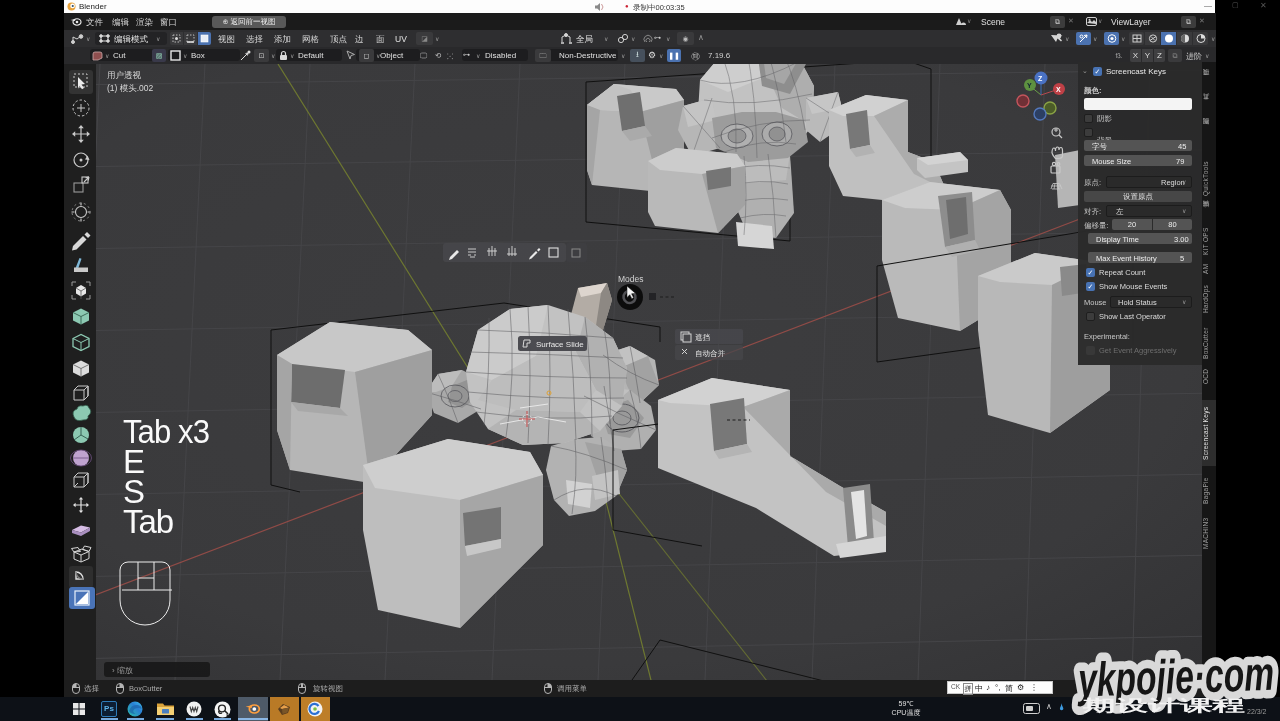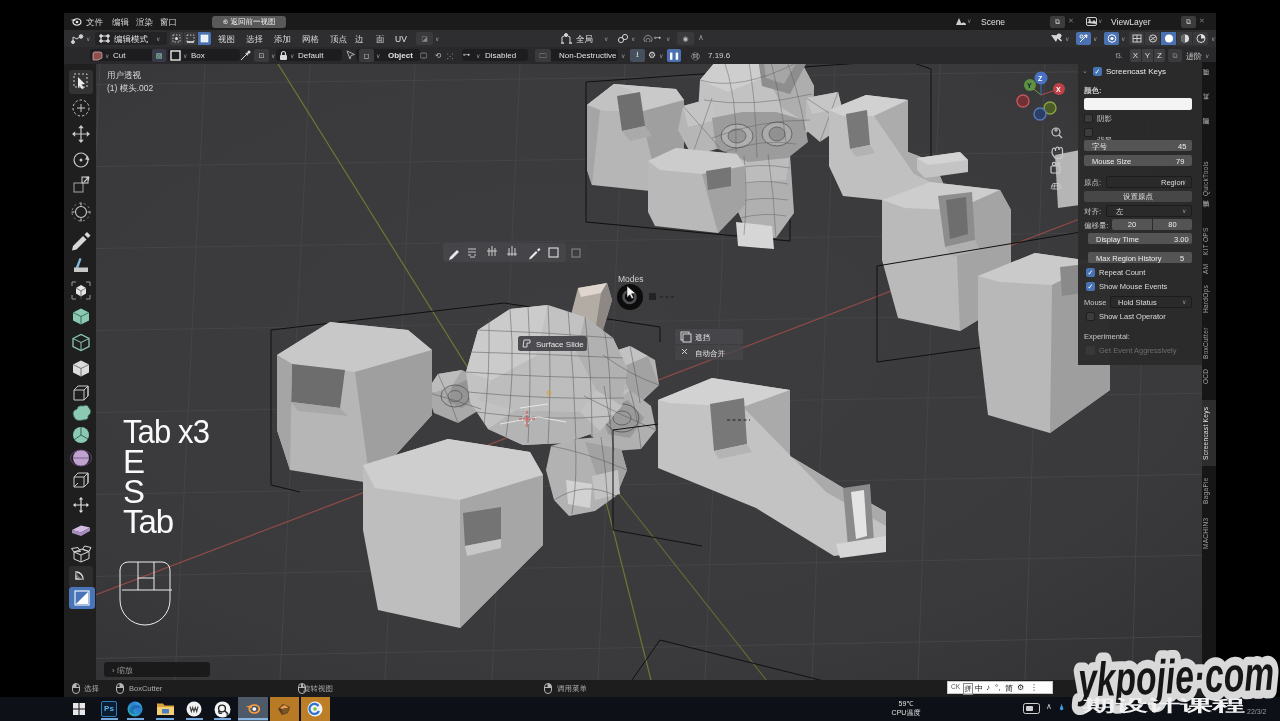--- a/index.html
+++ b/index.html
@@ -327,20 +327,37 @@
       <path d="M1052,153 q0,-5 2,-5 q1.5,0 1.5,3 q0,-4 2,-4 q1.5,0 1.5,3 q0,-2.5 2,-2.5 q1.5,0 1.5,3 l0,5 q0,3 -4,3 l-3,0 q-3,-3.5 -3.5,-5.5"></path>
       <rect x="1051" y="166" width="9" height="7" rx="1"></rect>
       <circle cx="1054" cy="164" r="1.6"></circle>
         <circle cx="1058.5" cy="164" r="1.3"></circle>
       <path d="M1051,186 l10,0 M1052,189 l8,0 M1053,183.5 l6,0 M1053,183.5 l-2,5.5 M1059.5,183.5 l2.5,5.5 M1055,183.5 l-1,5.5 M1057.5,183.5 l1,5.5" stroke-width="0.8"></path>
     </g>
 
     <rect x="104" y="662" width="106" height="15" rx="3" fill="#191919" opacity="0.95"></rect>
     <text x="112" y="673" font-size="8" fill="#9a9a9a">›  缩放</text>
   </svg>
+  <div id="titlebar" class="abs">
+    <svg class="abs" style="left:3px;top:2px;" width="9" height="9" viewBox="0 0 10 10">
+      <circle cx="5" cy="5" r="4.5" fill="#e8a33d"></circle>
+        <circle cx="6.2" cy="4.4" r="2.6" fill="#fff"></circle>
+        <circle cx="6.4" cy="4.4" r="1.2" fill="#2a4a66"></circle>
+    </svg>
+    <span class="abs" style="left:15px;top:2px;">Blender</span>
+    <svg class="abs" style="left:530px;top:1.5px;" width="11" height="10" viewBox="0 0 11 10">
+        <path d="M1,3.5 h2.2 L6,1 v8 L3.2,6.5 H1 z" fill="#8a8a8a"></path>
+        <path d="M7.5,2 q3,3 0,6" stroke="#c99" fill="none"></path>
+      </svg>
+    <span class="abs" style="left:561px;top:2.5px;color:#c23;font-size:6px;">●</span>
+    <span class="abs" style="left:569px;top:2.5px;color:#333;font-size:7.5px;">录制中00:03:35</span>
+    <span class="abs" style="left:1140px;top:1px;color:#555;">—</span>
+    <span class="abs" style="left:1168px;top:1px;color:#555;font-size:7px;">▢</span>
+    <span class="abs" style="left:1196px;top:1px;color:#555;">✕</span>
+  </div>
   <div id="menurow" class="abs">
     <svg class="abs" style="left:6px;top:3.5px;" width="12" height="10" viewBox="0 0 24 20" fill="#e8e8e8">
       <ellipse cx="14" cy="10" rx="8" ry="6.5" fill="none" stroke="#e8e8e8" stroke-width="2.4"></ellipse>
       <circle cx="14" cy="10" r="2.6"></circle>
         <path d="M1,6 L11,4 10,8 z"></path>
     </svg>
     <span class="mitem" style="left:22px;">文件</span>
     <span class="mitem" style="left:48px;">编辑</span>
     <span class="mitem" style="left:72px;">渲染</span>
     <span class="mitem" style="left:96px;">窗口</span>
@@ -498,21 +515,21 @@
         <rect x="1" y="5" width="7" height="5" rx="1"></rect>
         <path d="M2.5,5 V3.5 a2,2 0 0 1 4,0 V5" fill="none" stroke="#d8d8d8" stroke-width="1.2"></path>
       </svg>
     <span class="abs" style="left:226px;top:4.5px;color:#999;font-size:6px;">∨</span>
     <span class="abs" style="left:234px;top:3.5px;color:#e0e0e0;">Default</span>
     <svg class="abs" style="left:281px;top:3px;" width="11" height="11" viewBox="0 0 11 11">
         <path d="M2,1 l3,8 1,-3.5 3.5,-1 z" fill="none" stroke="#aaa"></path>
       </svg>
     <span class="abs" style="left:295px;top:1.5px;width:15px;height:13px;background:#3a3a3c;border-radius:2px;color:#ddd;font-size:7px;text-align:center;line-height:13px;">◻</span>
     <span class="abs" style="left:312px;top:4.5px;color:#999;font-size:6px;">∨</span>
-    <span class="abs" style="left:324px;top:3.5px;color:#e0e0e0;font-weight:bold;">Object</span>
+    <span class="abs" style="left:316px;top:3.5px;color:#e0e0e0;">Object</span>
     <span class="abs" style="left:356px;top:3.5px;color:#bbb;font-size:7.5px;">🖵</span>
     <span class="abs" style="left:371px;top:3.5px;color:#bbb;font-size:7.5px;">⟲</span>
     <span class="abs" style="left:383px;top:3.5px;color:#bbb;font-size:7.5px;">⁙</span>
     <span class="abs" style="left:399px;top:3.5px;color:#ccc;font-size:7px;">⊶</span>
     <span class="abs" style="left:412px;top:4.5px;color:#999;font-size:6px;">∨</span>
     <span class="abs" style="left:421px;top:3.5px;color:#e0e0e0;">Disabled</span>
     <span class="abs" style="left:471px;top:1.5px;width:16px;height:13px;background:#3a3a3c;border-radius:2px;color:#ccc;font-size:7px;text-align:center;line-height:13px;">🗀</span>
     <span class="abs" style="left:495px;top:3.5px;color:#e0e0e0;">Non-Destructive</span>
     <span class="abs" style="left:557px;top:4.5px;color:#999;font-size:6px;">∨</span>
     <span class="abs" style="left:566px;top:1.5px;width:15px;height:13px;background:#46505c;border-radius:2px;color:#cdd;font-size:8px;text-align:center;line-height:12px;">⭳</span>
@@ -651,21 +668,21 @@
     <span class="abs" style="left:28px;top:143px;width:86px;height:12px;background:#2a2a2a;border:1px solid #1c1c1c;border-radius:2px;"></span>
     <span class="abs" style="left:38px;top:145px;color:#ddd;">左</span>
     <span class="abs" style="left:104px;top:145px;color:#999;font-size:6px;">∨</span>
     <span class="abs" style="left:6px;top:159px;">偏移量:</span>
     <span class="abs" style="left:34px;top:157px;width:40px;height:11px;background:#545454;border-radius:2px 0 0 2px;color:#eee;text-align:center;line-height:11px;">20</span>
     <span class="abs" style="left:75px;top:157px;width:39px;height:11px;background:#545454;border-radius:0 2px 2px 0;color:#eee;text-align:center;line-height:11px;">80</span>
     <span class="abs" style="left:10px;top:171px;width:104px;height:11px;background:#545454;border-radius:2px;"></span>
     <span class="abs" style="left:18px;top:173px;color:#eee;">Display Time</span>
     <span class="abs" style="left:88px;top:173px;color:#eee;margin-left:8px;">3.00</span>
     <span class="abs" style="left:10px;top:190px;width:104px;height:11px;background:#545454;border-radius:2px;"></span>
-    <span class="abs" style="left:18px;top:192px;color:#eee;">Max Region History</span>
+    <span class="abs" style="left:18px;top:192px;color:#eee;">Max Event History</span>
     <span class="abs" style="left:102px;top:192px;color:#eee;">5</span>
     <span class="abs" style="left:8px;top:206px;width:9px;height:9px;background:#4772b3;border-radius:2px;color:#fff;font-size:7px;line-height:9px;text-align:center;">✓</span>
     <span class="abs" style="left:21px;top:206px;color:#ddd;">Repeat Count</span>
     <span class="abs" style="left:8px;top:220px;width:9px;height:9px;background:#4772b3;border-radius:2px;color:#fff;font-size:7px;line-height:9px;text-align:center;">✓</span>
     <span class="abs" style="left:21px;top:220px;color:#ddd;">Show Mouse Events</span>
     <span class="abs" style="left:6px;top:236px;">Mouse</span>
     <span class="abs" style="left:32px;top:234px;width:82px;height:12px;background:#2a2a2a;border:1px solid #1c1c1c;border-radius:2px;"></span>
     <span class="abs" style="left:40px;top:236px;color:#ddd;">Hold Status</span>
     <span class="abs" style="left:104px;top:236px;color:#999;font-size:6px;">∨</span>
     <span class="abs" style="left:8px;top:250px;width:9px;height:9px;background:#3c3c3c;border-radius:2px;border:1px solid #1e1e1e;"></span>
@@ -700,21 +717,21 @@
         <rect x="0.5" y="0.5" width="7" height="10" rx="3.5" fill="none" stroke="#b5b5b5"></rect>
         <path d="M0.5,4.5 h7 M4,0.5 v4" stroke="#b5b5b5"></path>
         <path d="M7.5,4.5 v-1 a3.5,3.5 0 0 0 -3.5,-3 v4 z" fill="#b5b5b5"></path>
       </svg>
     <span class="abs" style="left:65px;top:4px;">BoxCutter</span>
     <svg class="abs" style="left:234px;top:3px;" width="8" height="11" viewBox="0 0 8 11">
         <rect x="0.5" y="0.5" width="7" height="10" rx="3.5" fill="none" stroke="#b5b5b5"></rect>
         <path d="M0.5,4.5 h7 M4,0.5 v4" stroke="#b5b5b5"></path>
         <rect x="3" y="1" width="2" height="3.5" fill="#b5b5b5"></rect>
       </svg>
-    <span class="abs" style="left:239px;top:4px;text-align:right;">旋转视图</span>
+    <span class="abs" style="left:249px;top:4px;text-align:right;">旋转视图</span>
     <svg class="abs" style="left:480px;top:3px;" width="8" height="11" viewBox="0 0 8 11">
         <rect x="0.5" y="0.5" width="7" height="10" rx="3.5" fill="none" stroke="#b5b5b5"></rect>
         <path d="M0.5,4.5 h7 M4,0.5 v4" stroke="#b5b5b5"></path>
         <path d="M7.5,4.5 v-1 a3.5,3.5 0 0 0 -3.5,-3 v4 z" fill="#b5b5b5"></path>
       </svg>
     <span class="abs" style="left:493px;top:4px;">调用菜单</span>
   </div>
   <div id="taskbar" class="abs">
     <svg class="abs" style="left:73px;top:6px;" width="12" height="12" viewBox="0 0 12 12" fill="#e8e8e8">
         <rect x="0" y="0" width="5.5" height="5.5"></rect>

